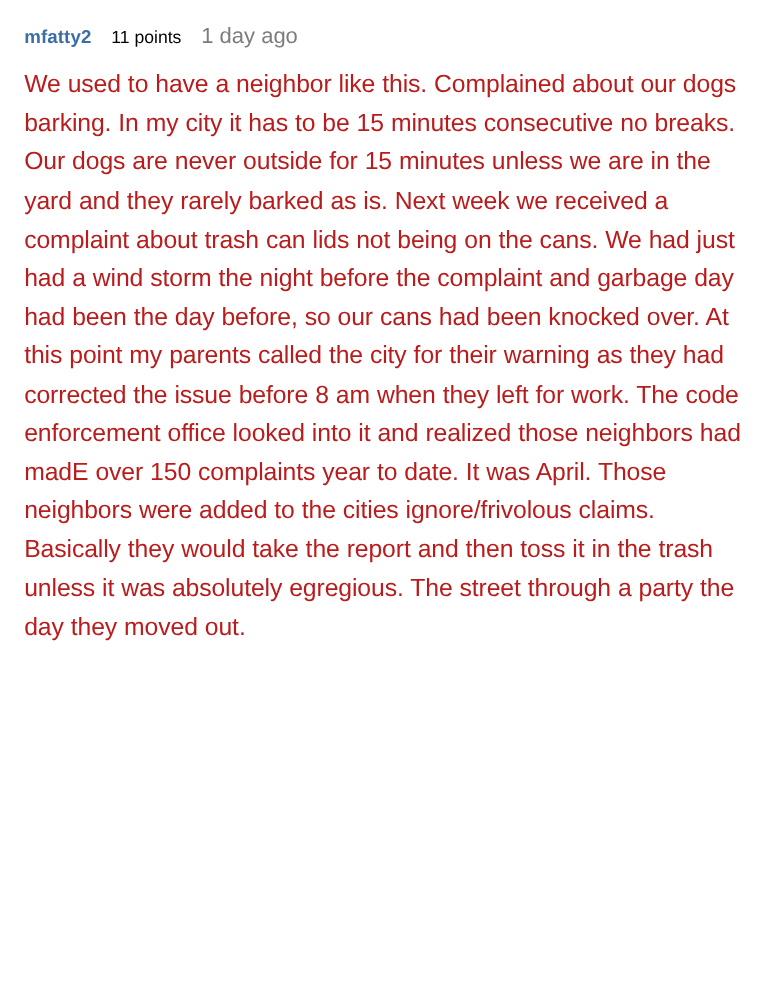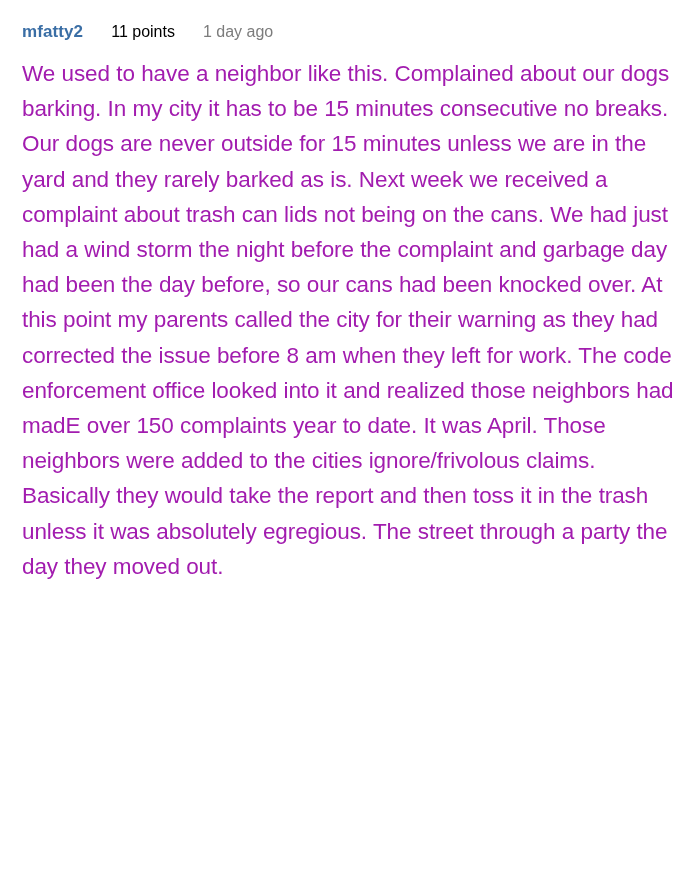--- a/index.html
+++ b/index.html
@@ -17,42 +17,42 @@
   .comment {
     box-sizing: border-box;
     width: 700px;
     height: 895px;
     padding: 22px 18px 0 22px;
     background: #ffffff;
   }
   .meta {
     display: flex;
     align-items: baseline;
-    gap: 28px;
+    gap: 18px;
     margin-bottom: 14px;
     white-space: nowrap;
   }
   .author {
     font-size: 17px;
     font-weight: bold;
     color: #3a6ea5;
     letter-spacing: 0.1px;
   }
   .points {
     font-size: 16px;
     color: #000000;
   }
   .timestamp {
-    font-size: 16px;
+    font-size: 20px;
     color: #7c7c7c;
   }
   .body-text {
     font-size: 22.5px;
     line-height: 1.565;
-    color: #a21caf;
+    color: #b91c1c;
     letter-spacing: -0.1px;
     word-spacing: 0.2px;
     text-align: left;
   }
 </style>
 </head>
 <body>
 
 <div class="comment">
   <div class="meta">

